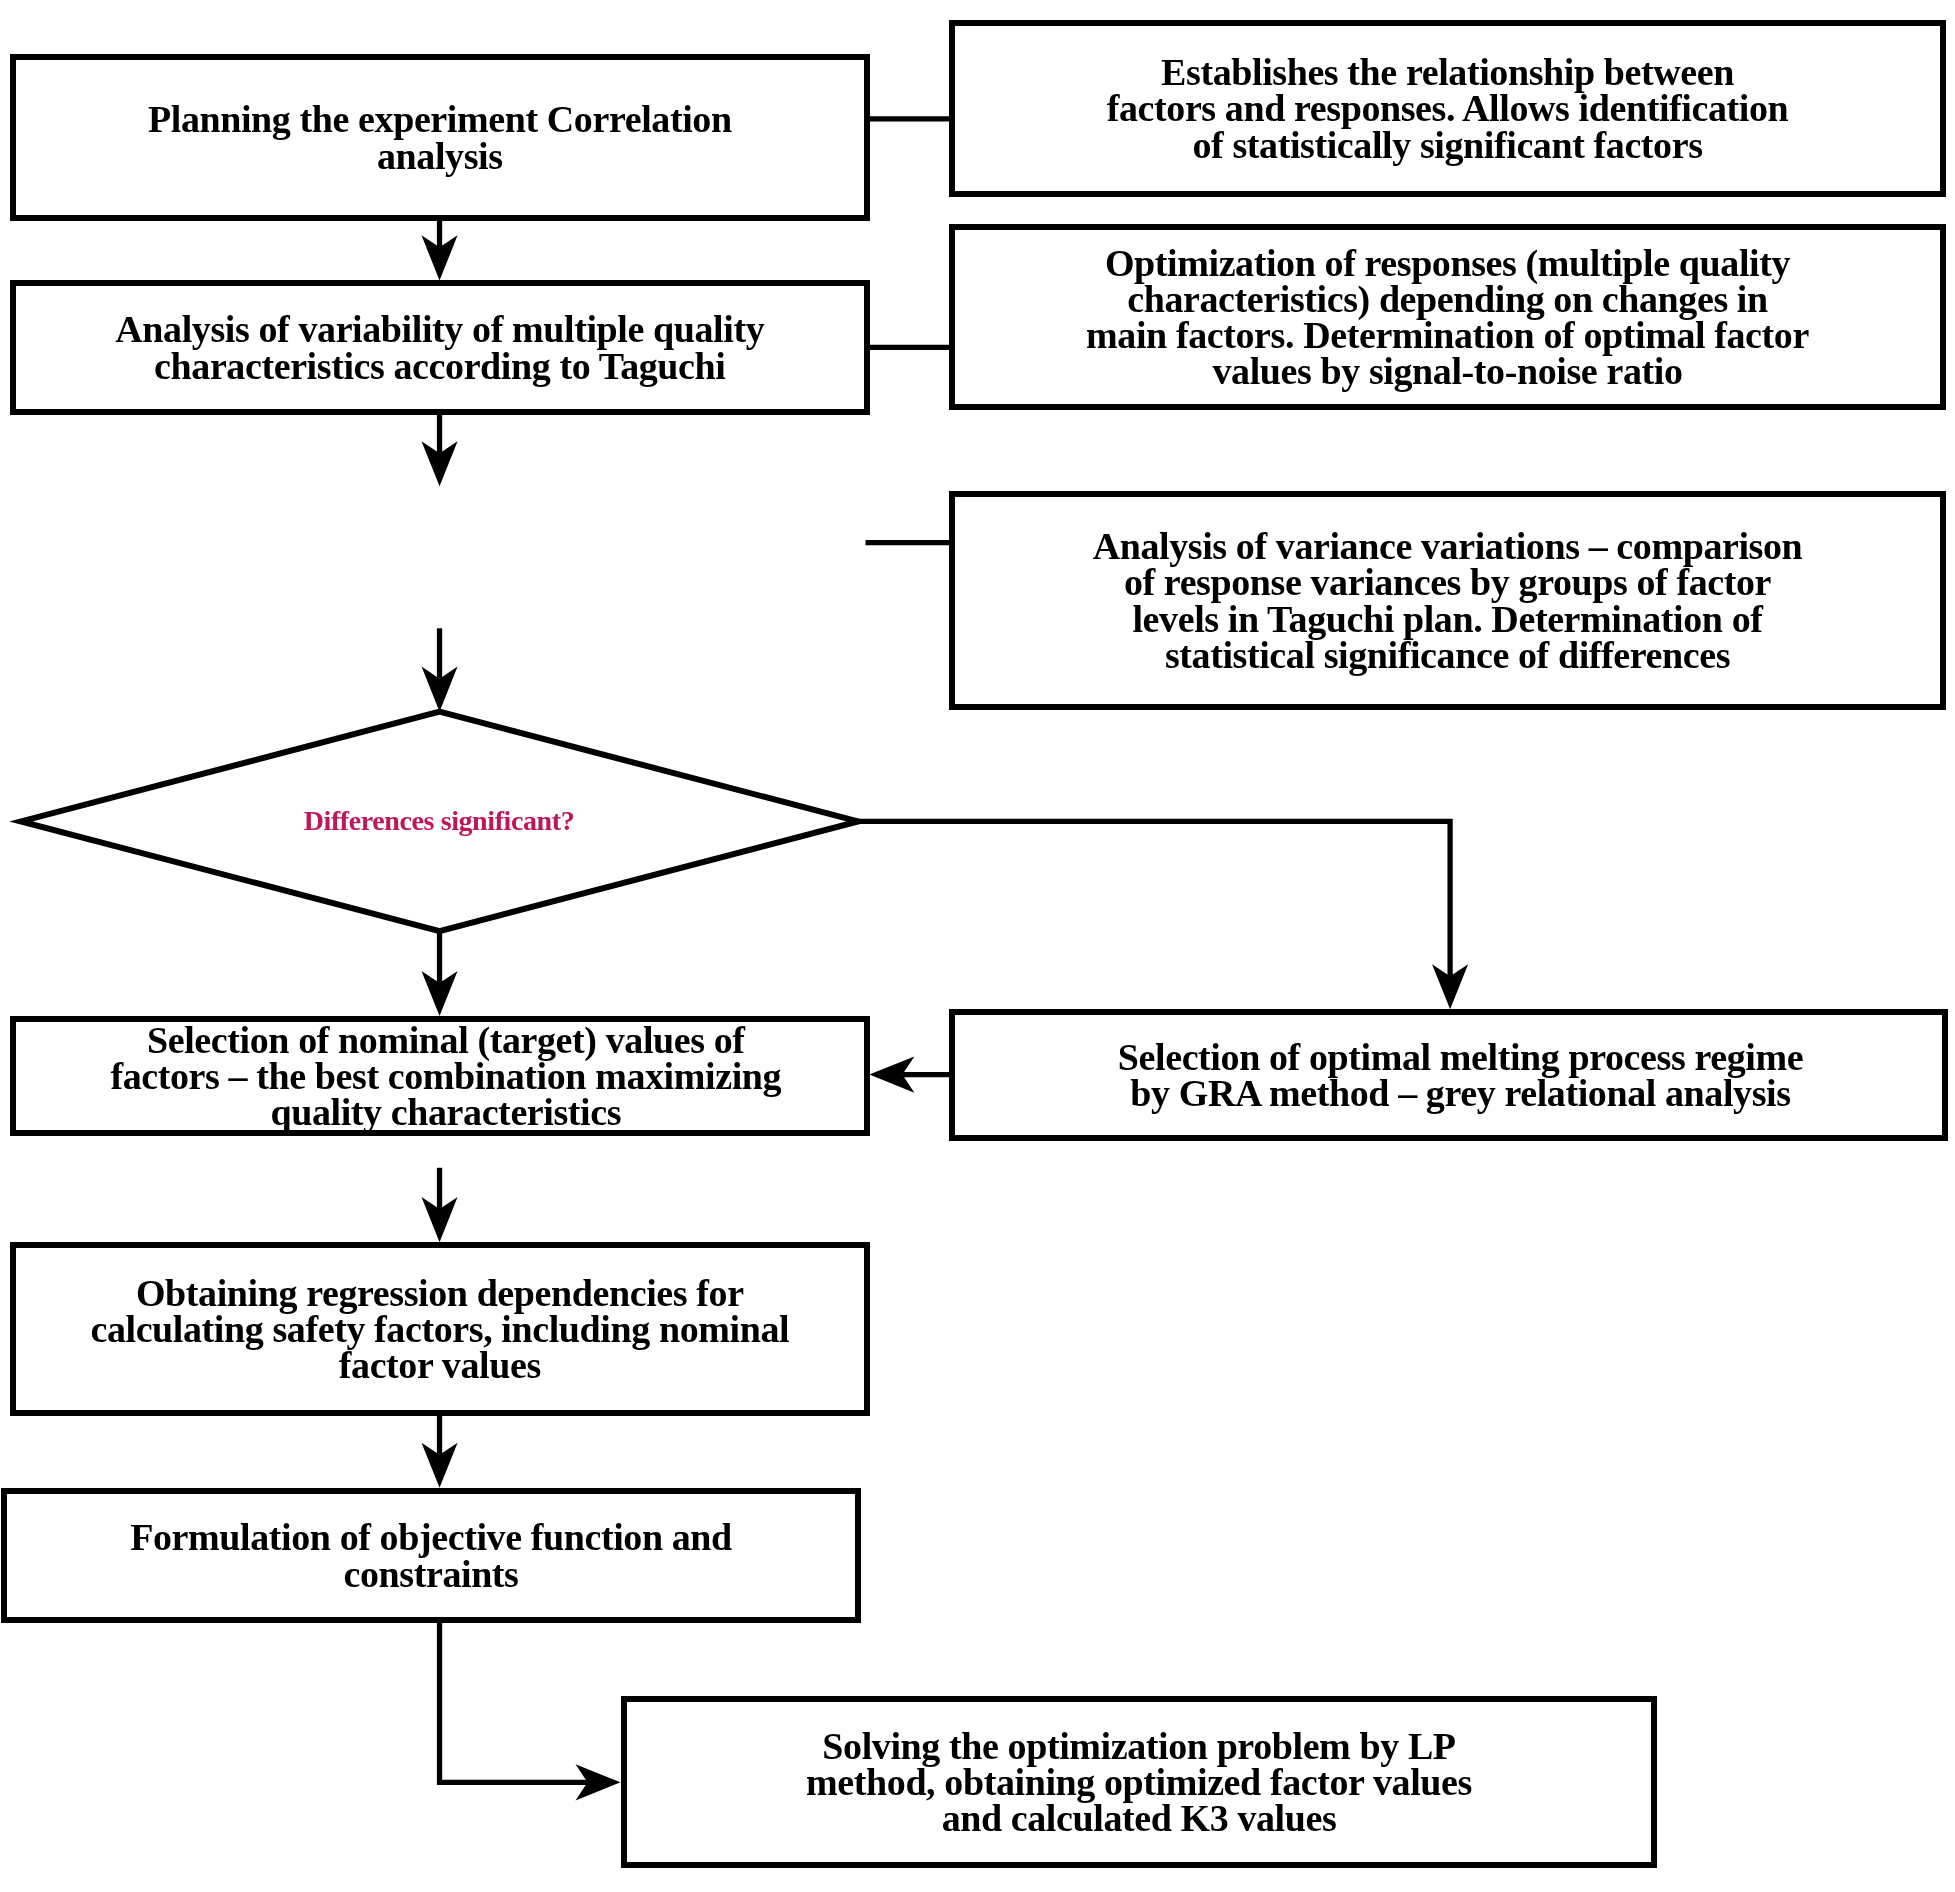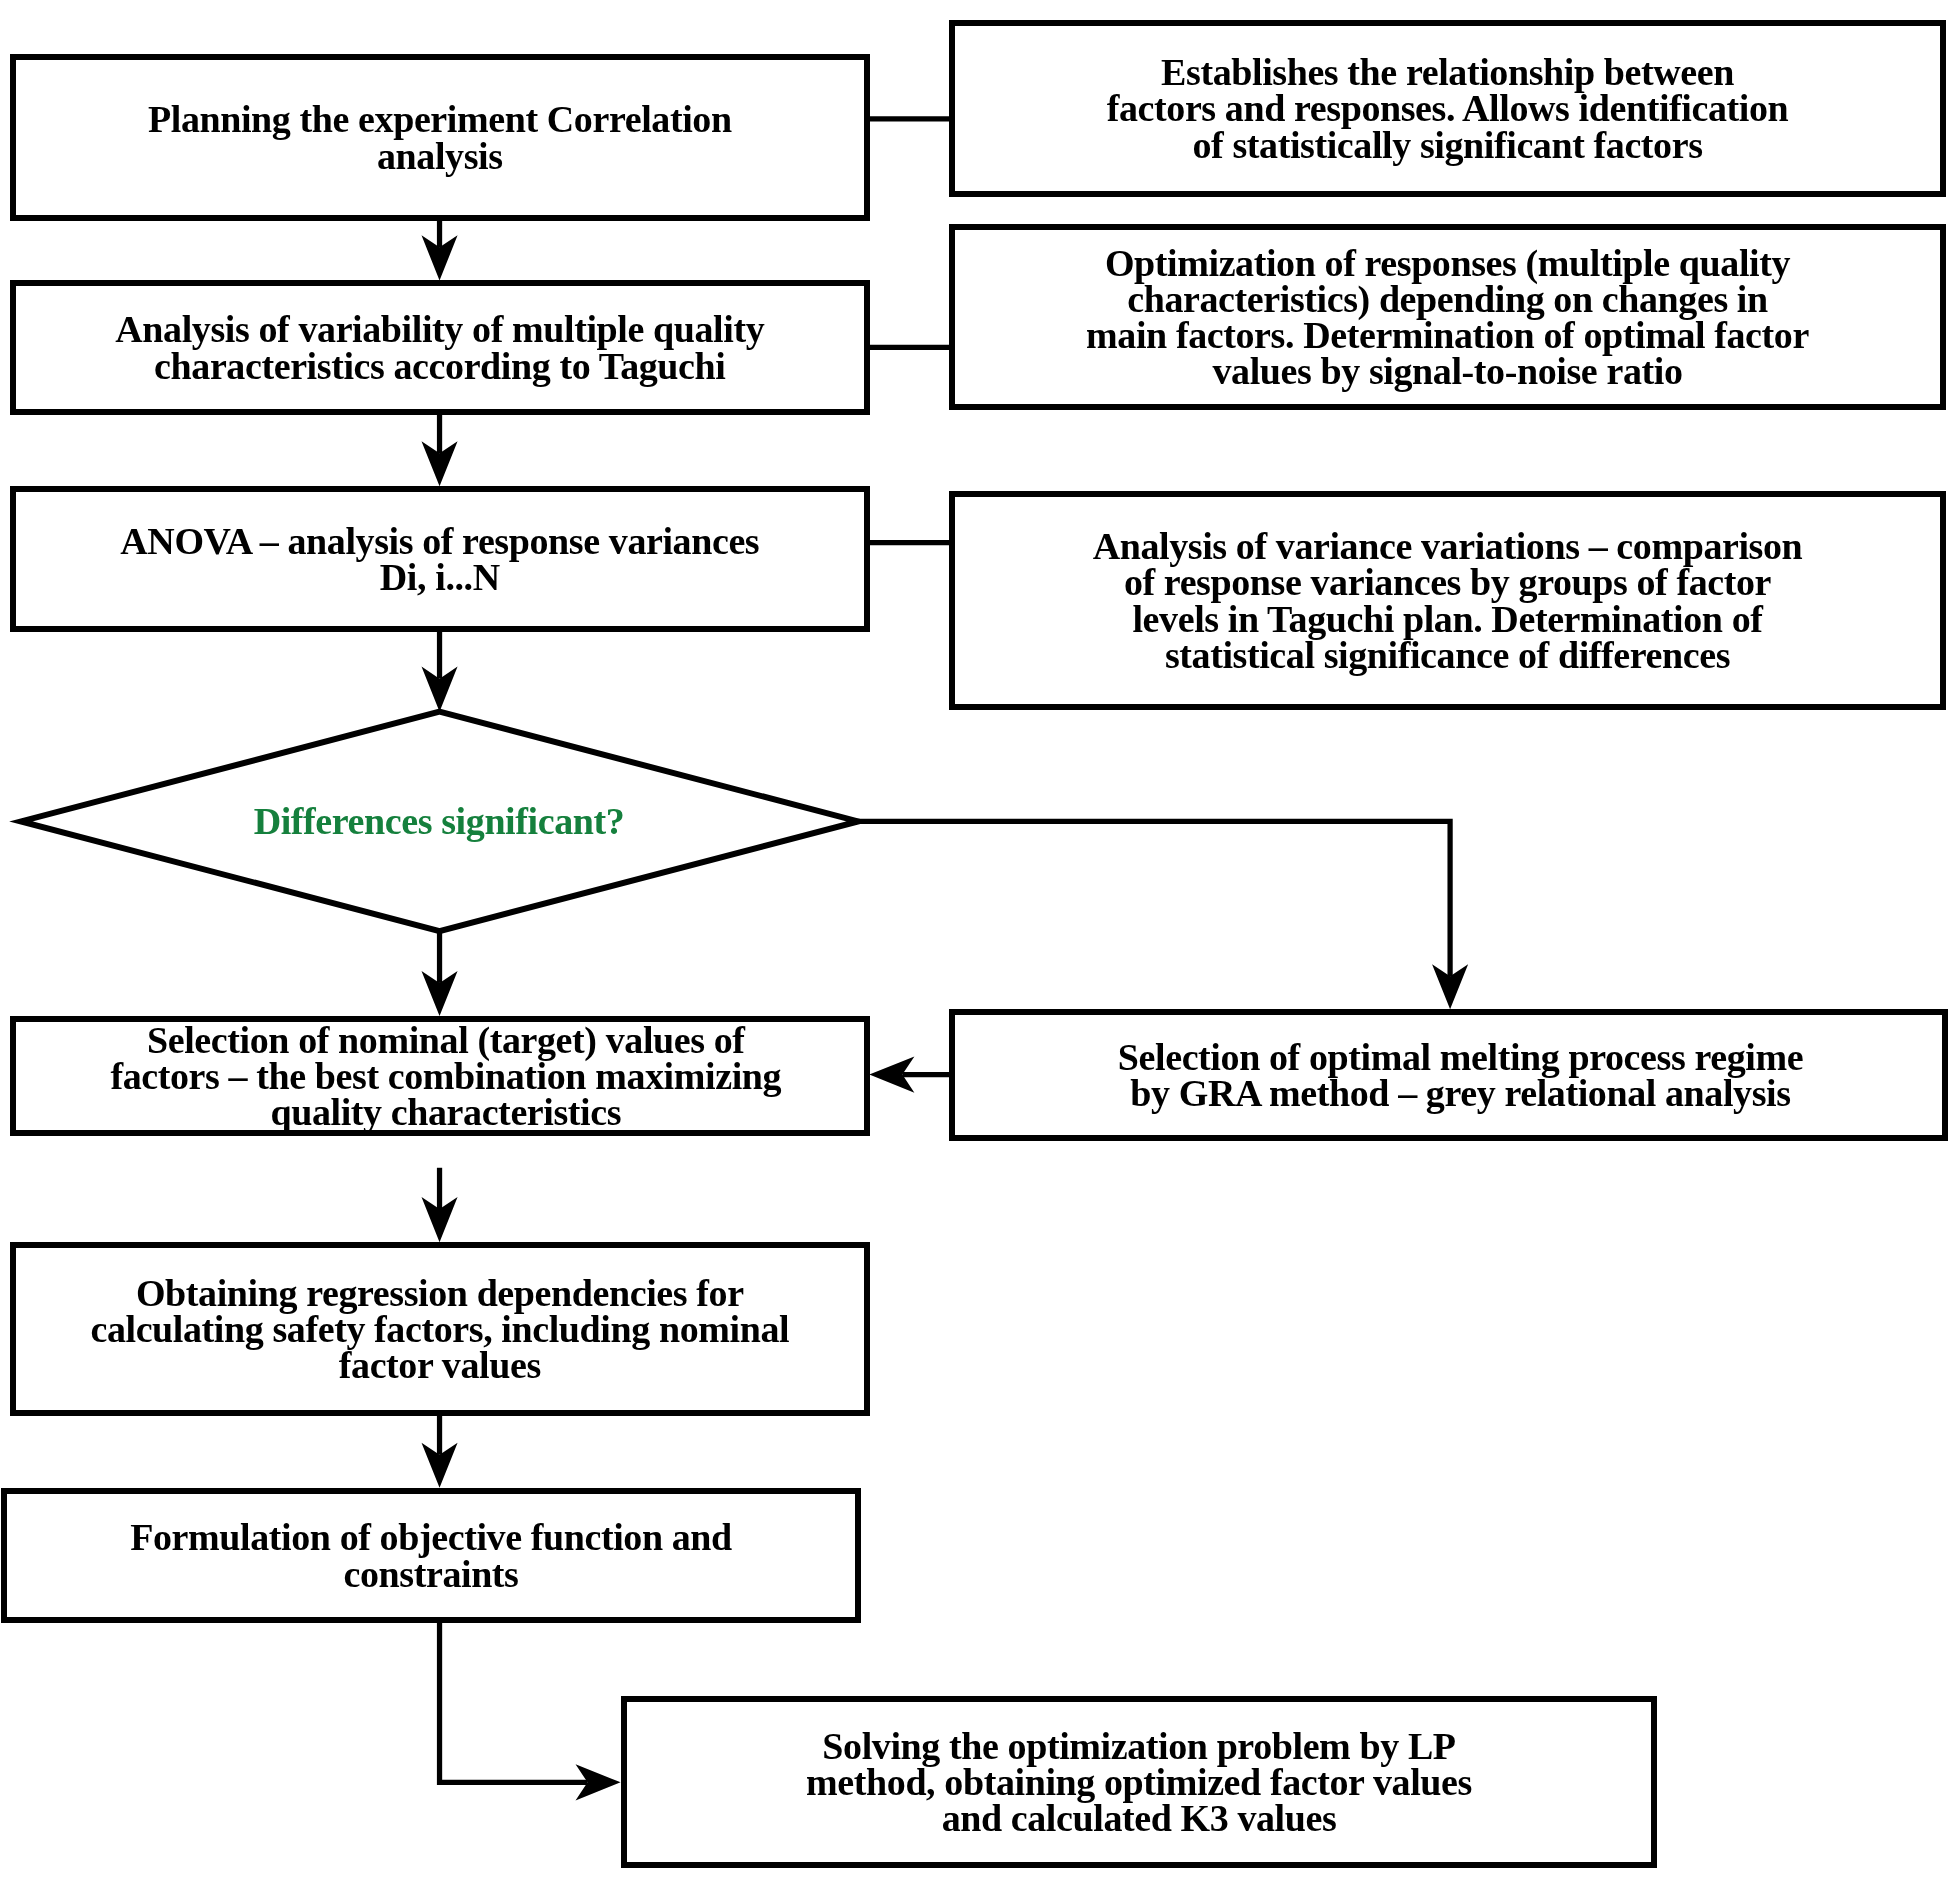--- a/index.html
+++ b/index.html
@@ -37,23 +37,23 @@
     color: #000000;
     white-space: pre;
   }
   .decision-label {
     position: absolute;
     display: flex;
     align-items: center;
     justify-content: center;
     text-align: center;
     font-weight: 700;
-    font-size: 38px;
+    font-size: 28px;
     letter-spacing: -0.4px;
-    color: #15803d;
+    color: #be185d;
     white-space: pre;
     background: transparent;
   }
   
   #n-planning     { left: 9.8px;   top: 54px;   width: 860px; height: 167px; }
   #n-establishes  { left: 949px; top: 20px;   width: 997px; height: 177px; }
   #n-variability  { left: 9.8px;   top: 280px;  width: 860px; height: 135px; }
   #n-optimization { left: 949px; top: 224px;  width: 997px; height: 186px; }
   #n-anova        { left: 9.8px;   top: 486px;  width: 860px; height: 146px; }
   #n-varcomp      { left: 949px; top: 491px;  width: 997px; height: 219px; }
@@ -112,22 +112,20 @@
 analysis</div>
   <div class="node" id="n-establishes">Establishes the relationship between
 factors and responses. Allows identification
 of statistically significant factors</div>
   <div class="node" id="n-variability">Analysis of variability of multiple quality
 characteristics according to Taguchi</div>
   <div class="node" id="n-optimization">Optimization of responses (multiple quality
 characteristics) depending on changes in
 main factors. Determination of optimal factor
 values by signal-to-noise ratio</div>
-  <div class="node" id="n-anova">ANOVA – analysis of response variances
-Di, i...N</div>
   <div class="node" id="n-varcomp">Analysis of variance variations – comparison
 of response variances by groups of factor
 levels in Taguchi plan. Determination of
 statistical significance of differences</div>
   <div class="decision-label" id="n-decision-label">Differences significant?</div>
   <div class="node" id="n-nominal">Selection of nominal (target) values of
 factors – the best combination maximizing
 quality characteristics</div>
   <div class="node" id="n-gra">Selection of optimal melting process regime
 by GRA method – grey relational analysis</div>

